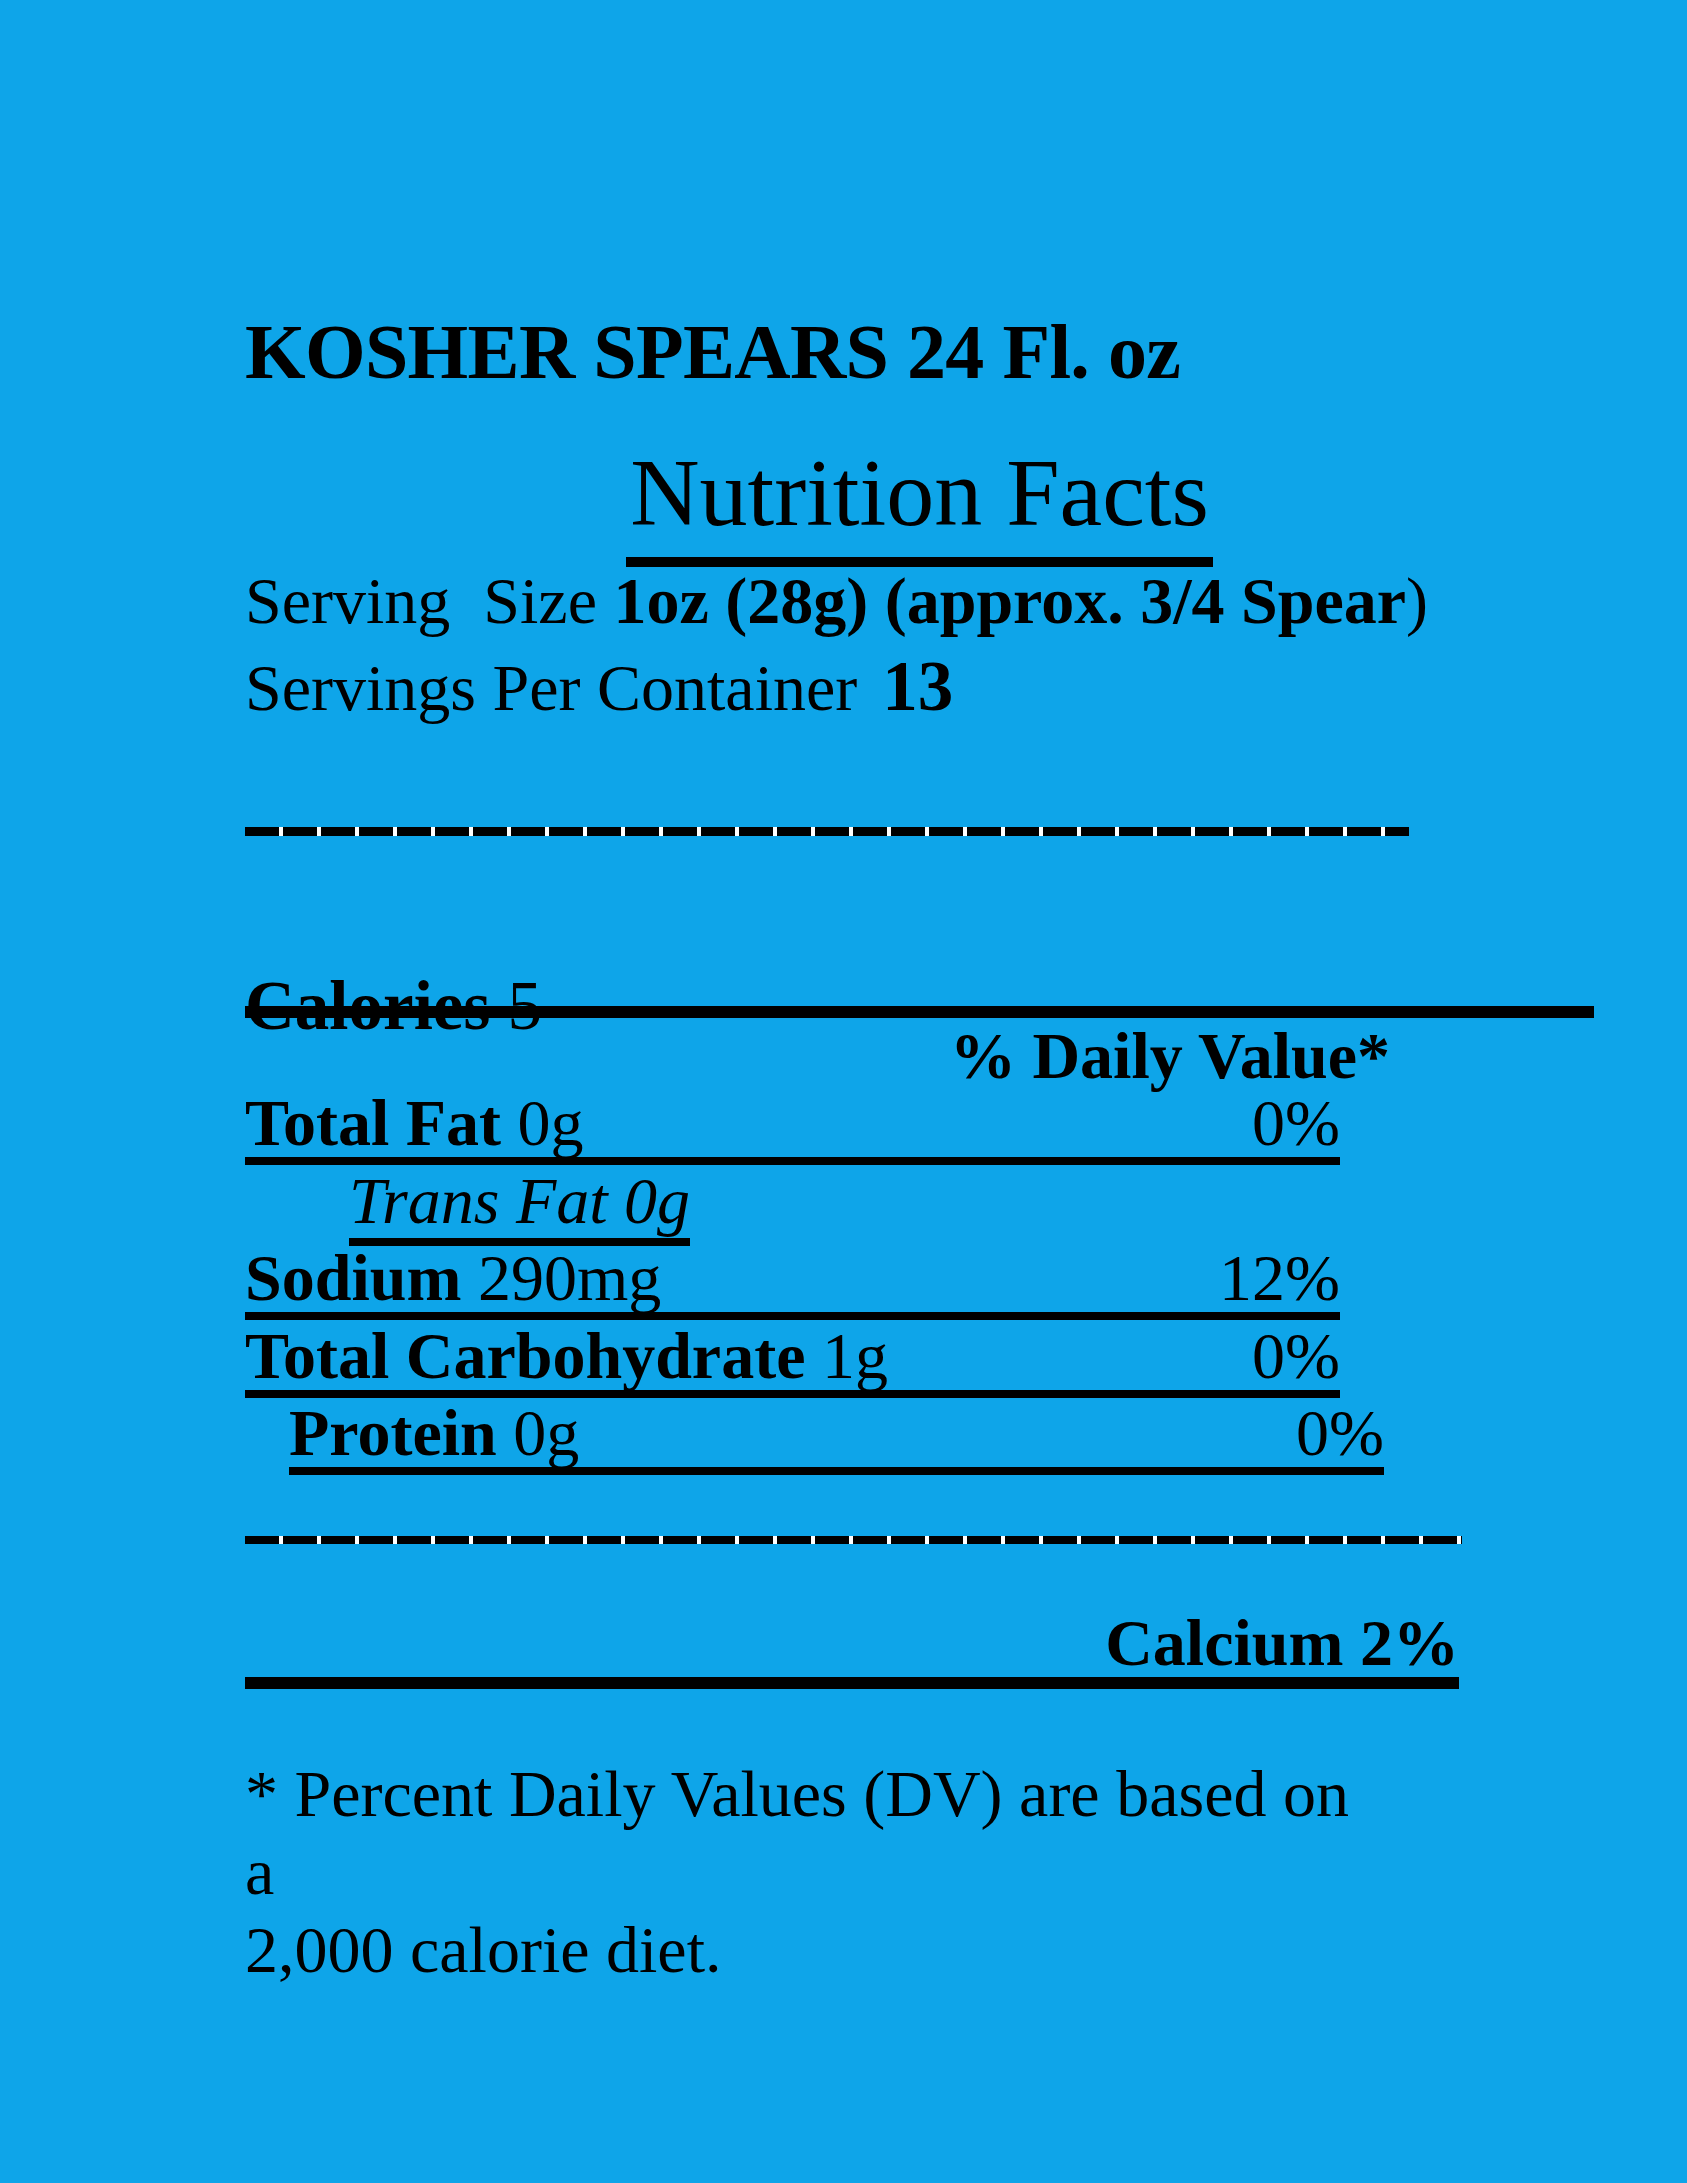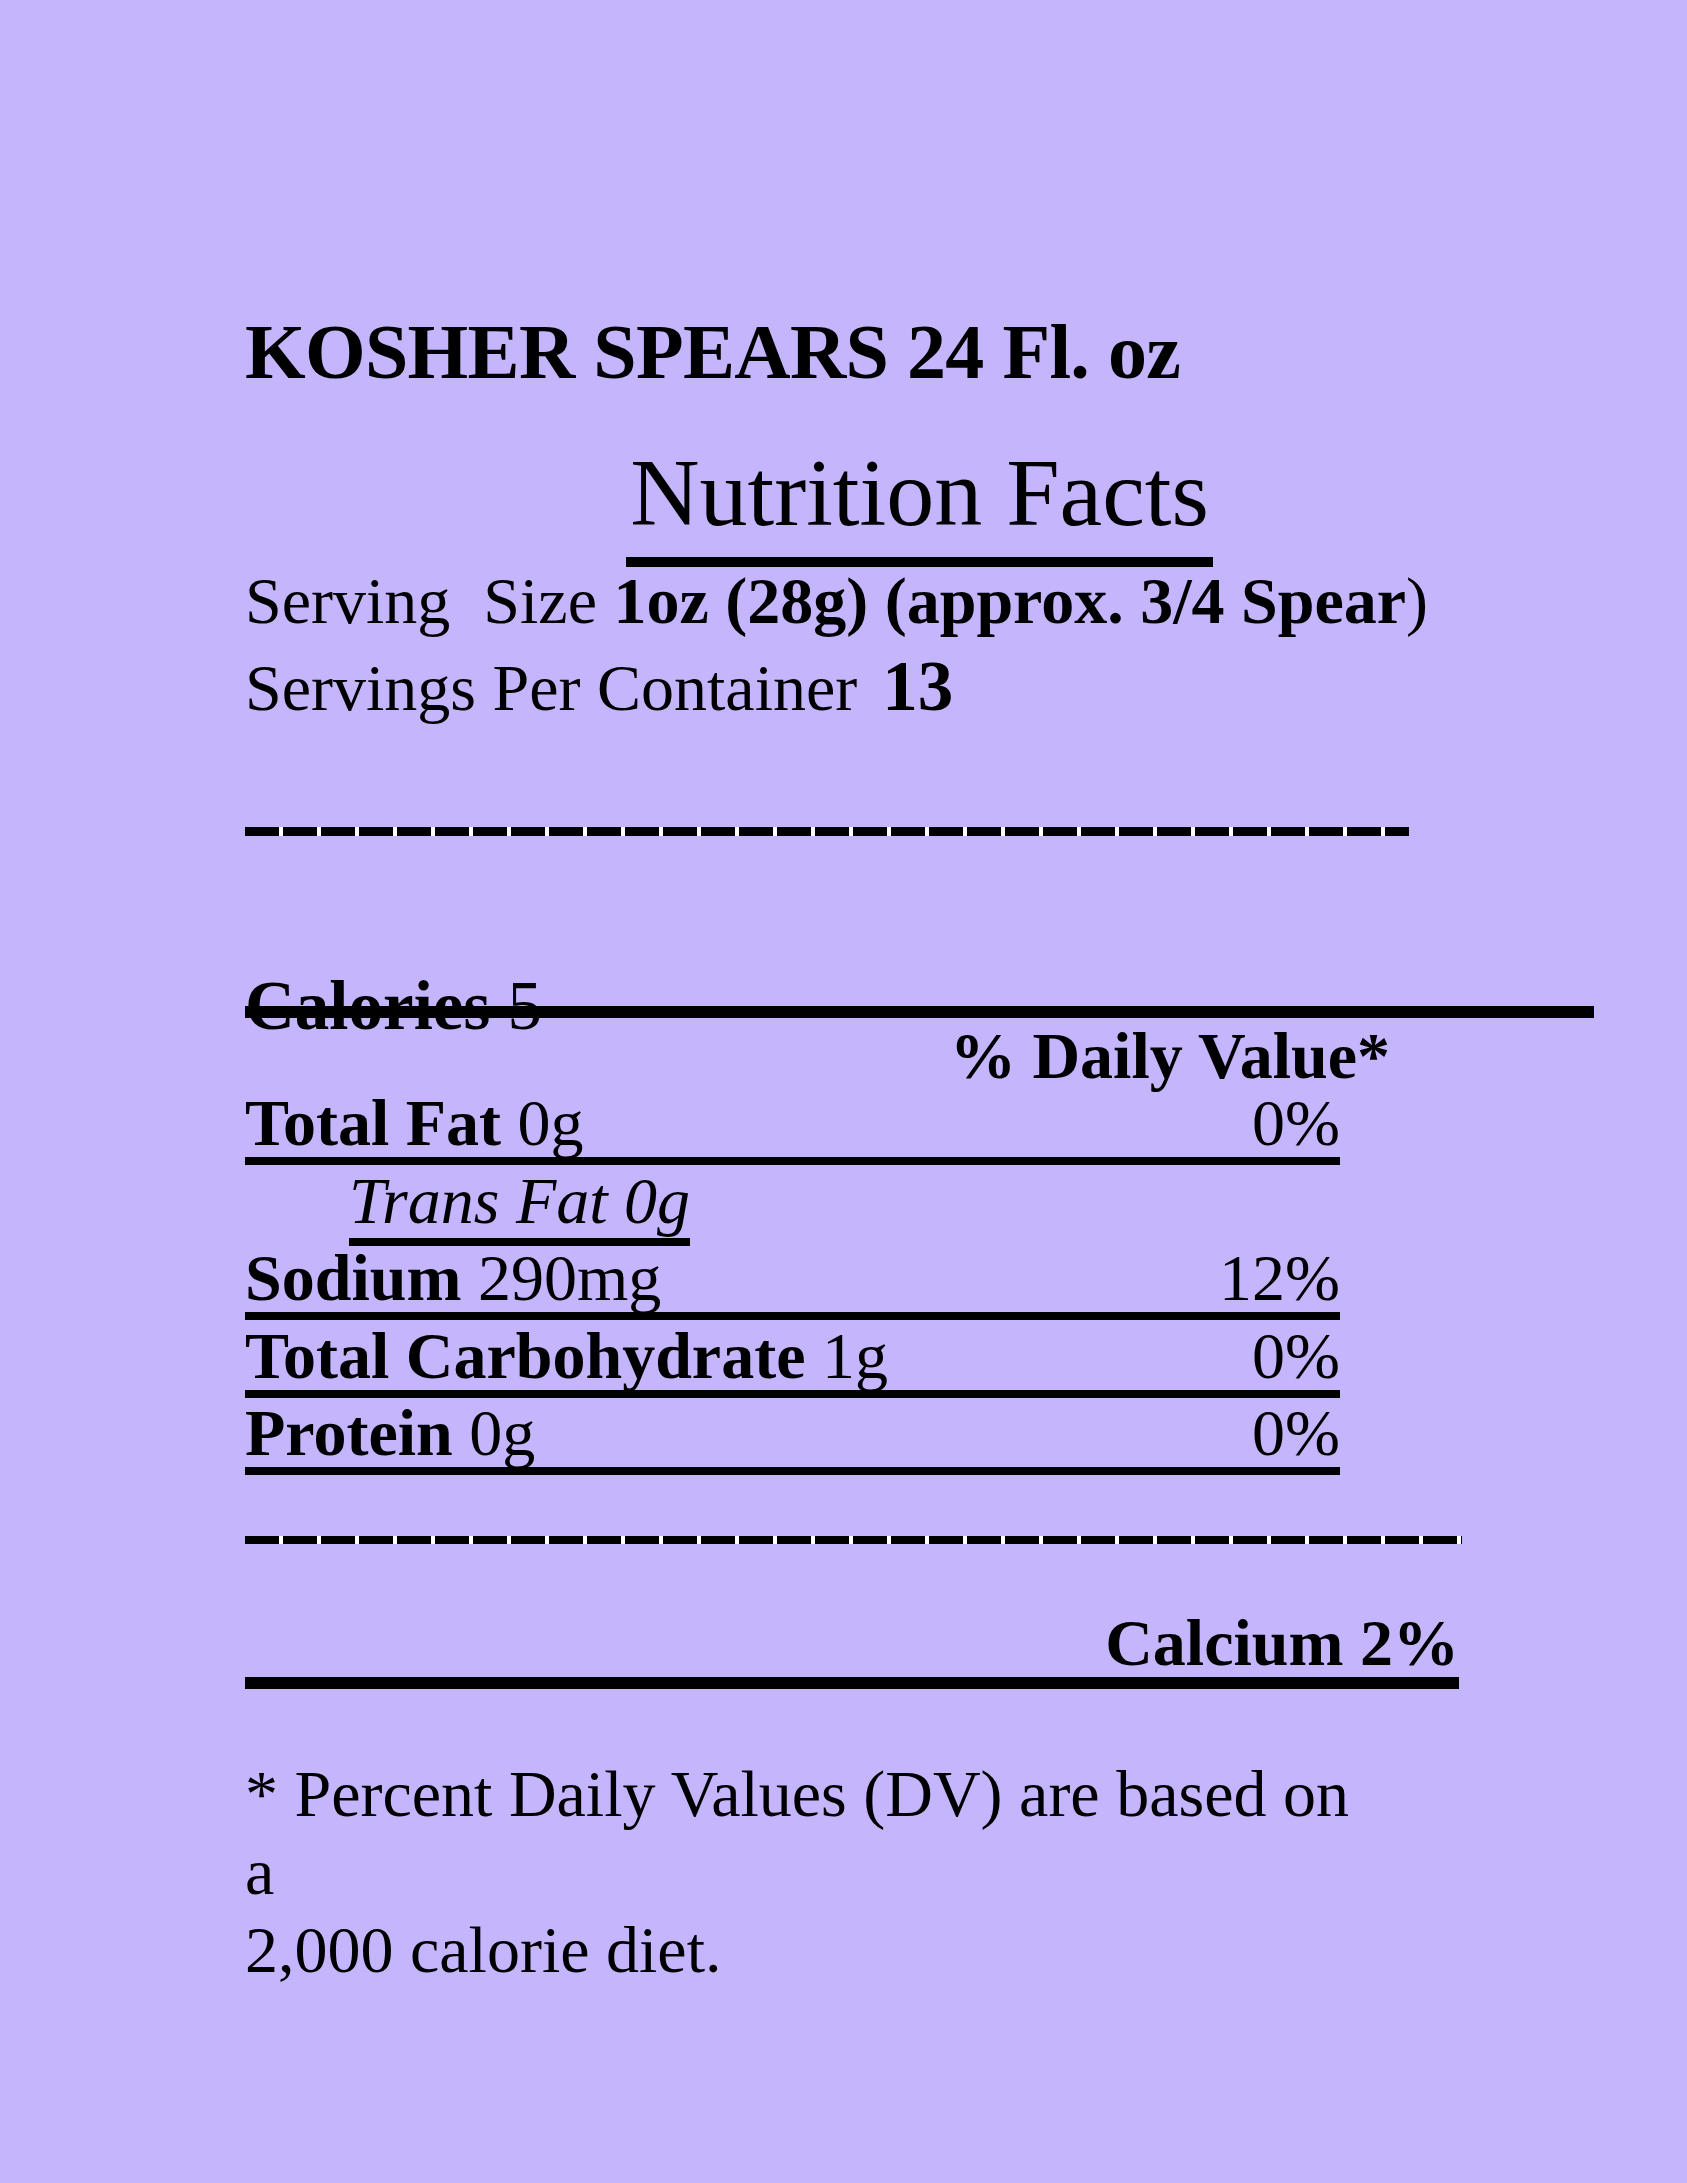--- a/index.html
+++ b/index.html
@@ -1,19 +1,19 @@
 <!DOCTYPE html>
 <html style="font-size:10.6px"><head>
 <meta charset="utf-8">
 <style>
   html,body{margin:0;padding:0;background:#888;}
   .page{
     position:relative;
     width:1687px;height:2183px;
-    background:#c4b5fd;
+    background:#0ea5e9;
     font-family:"Liberation Serif","DejaVu Serif",serif;
     color:#000;
     overflow:hidden;
   }
   .abs{position:absolute;}
   .doc-title{
     left:245px;top:313px;
     font-size:78px;font-weight:bold;line-height:1;
     white-space:nowrap;letter-spacing:-0.7px;
   }
@@ -69,21 +69,21 @@
   .nutrient-row{
     left:245px;width:1095px;height:69px;
     font-size:66px;line-height:69px;
     border-bottom:8px solid #000;
     display:flex;justify-content:space-between;align-items:flex-start;
     white-space:nowrap;
   }
   .row-fat{top:1088px;}
   .row-sodium{top:1243px;}
   .row-carb{top:1321px;}
-  .row-protein{top:1398px;}
+  .row-protein{top:1398px;margin-left:44px;}
   .trans-row{
     left:349px;top:1166px;
     font-size:66px;line-height:69px;
   }
   .trans-row span{
     display:inline-block;font-style:italic;
     padding-bottom:2.6px;border-bottom:8px solid #000;
     white-space:nowrap;
   }
   .calcium-block{

